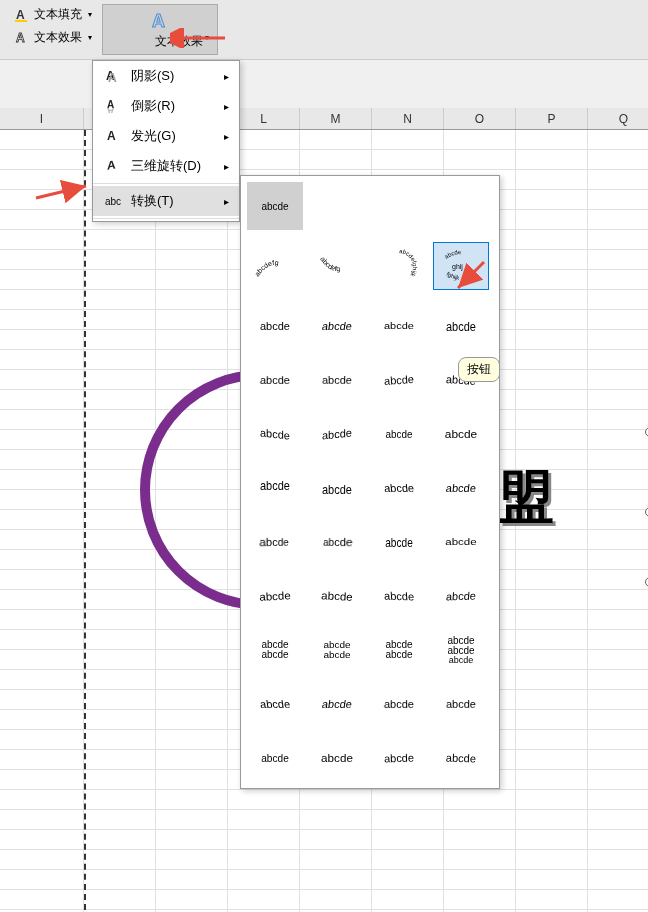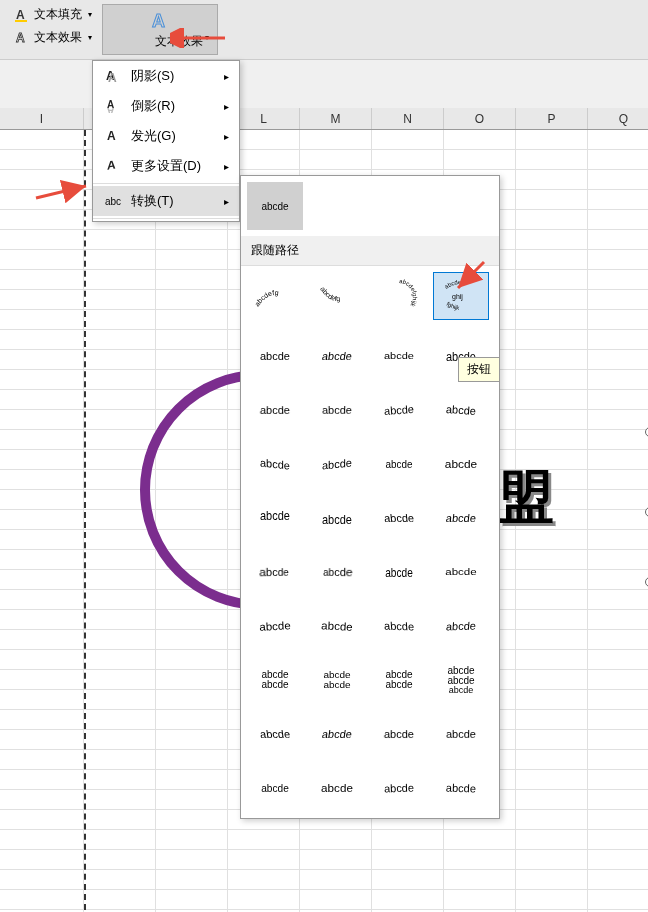--- a/index.html
+++ b/index.html
@@ -594,21 +594,21 @@
       </span>
     <span>发光(G)</span>
     <span class="menu-arrow">▸</span>
   </div>
   <div class="menu-item">
     <span class="menu-icon">
         <svg width="16" height="14">
           <text x="2" y="11" font-size="12" font-weight="bold" fill="#222" transform="skewY(-8)">A</text>
         </svg>
       </span>
-    <span>更多设置(D)</span>
+    <span>三维旋转(D)</span>
     <span class="menu-arrow">▸</span>
   </div>
   <div class="menu-sep"></div>
   <div class="menu-item active">
     <span class="menu-icon" style="font-size:10px">abc</span>
     <span>转换(T)</span>
     <span class="menu-arrow">▸</span>
   </div>
   <div class="menu-sep"></div>
 </div>
@@ -619,21 +619,20 @@
         <polygon points="0 0, 8 4, 0 8" fill="#e74c3c"></polygon>
       </marker>
     </defs>
   <line x1="4" y1="18" x2="54" y2="6" stroke="#e74c3c" stroke-width="3" marker-end="url(#ah2)"></line>
 </svg>
 
 <div class="submenu">
   <div class="submenu-section">
     <div class="no-transform">abcde</div>
   </div>
-  <div class="submenu-header">跟随路径</div>
   <div class="submenu-section">
     <div class="transform-option path-option">
       <svg viewBox="0 0 50 42">
           <path id="p1" d="M 8 32 Q 25 8 42 32" fill="none"></path>
           <text font-size="7"><textPath href="#p1">abcdefg</textPath></text>
         </svg>
     </div>
     <div class="transform-option path-option">
       <svg viewBox="0 0 50 42">
           <path id="p2" d="M 8 14 Q 25 38 42 14" fill="none"></path>
@@ -774,21 +773,21 @@
       </div>
       <div class="transform-option">
         <span style="display:inline-block;transform:rotate(-2deg)">abcde</span>
       </div>
       <div class="transform-option">
         <span style="display:inline-block;transform:rotate(2deg)">abcde</span>
       </div>
     </div>
 </div>
 
-<div class="tooltip" style="top:357px;left:458px;">按钮</div>
+<div class="tooltip" style="top:357px;left:458px;border-radius:8px;">按钮</div>
 
 <svg class="arrow-svg" style="top:258px;left:450px;" width="40" height="36">
   <defs>
       <marker id="ah3" markerWidth="10" markerHeight="8" refX="8" refY="4" orient="auto">
         <polygon points="0 0, 8 4, 0 8" fill="#e74c3c"></polygon>
       </marker>
     </defs>
   <line x1="34" y1="4" x2="8" y2="30" stroke="#e74c3c" stroke-width="3" marker-end="url(#ah3)"></line>
 </svg>
 

